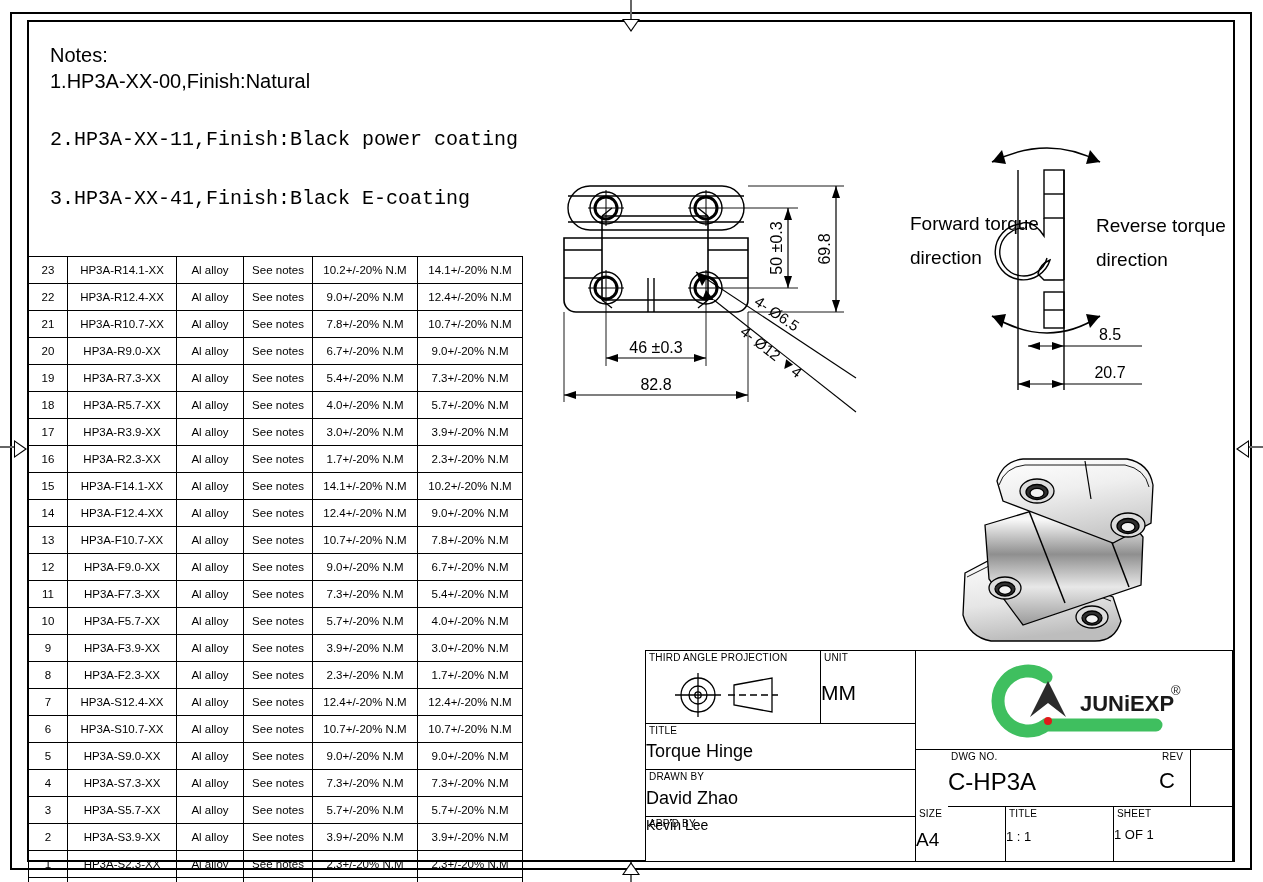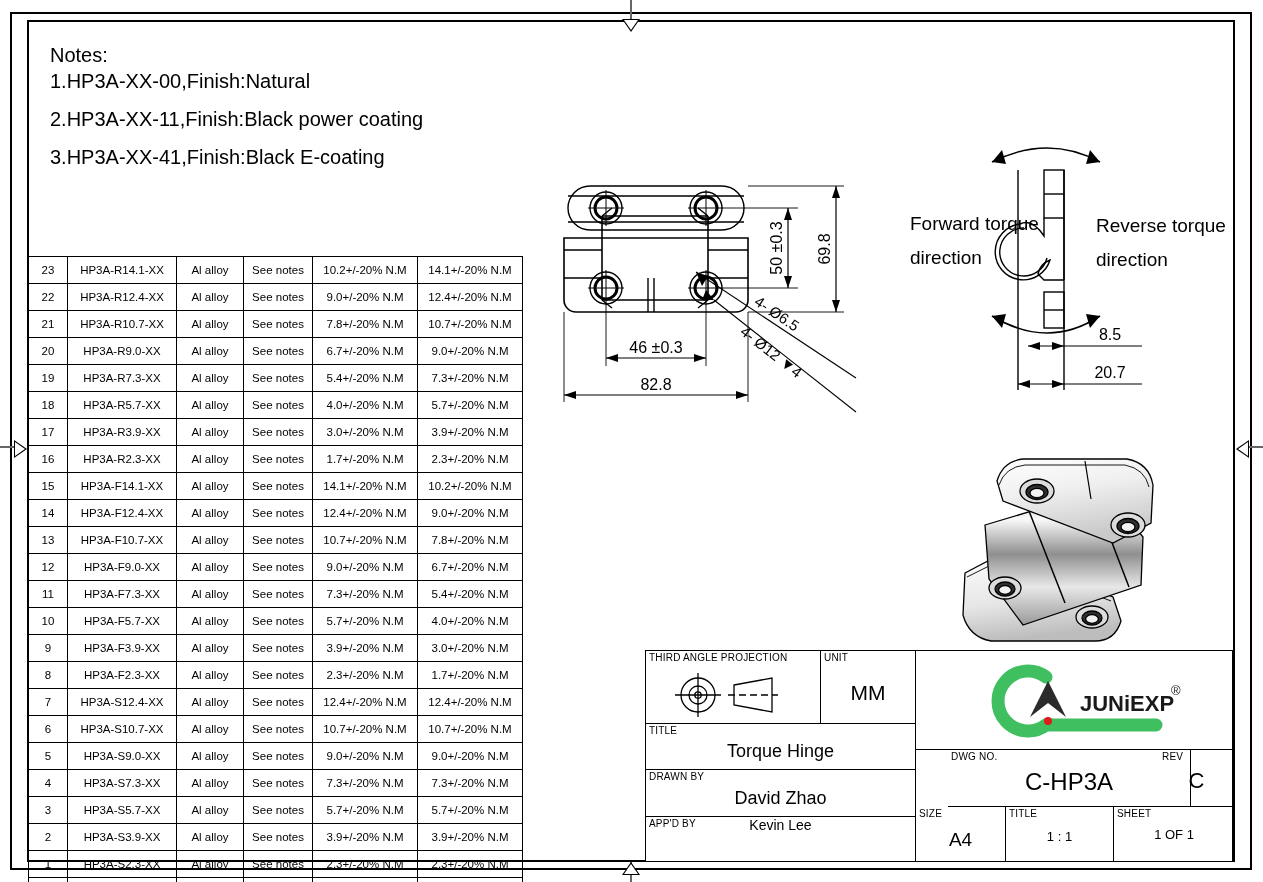--- a/index.html
+++ b/index.html
@@ -27,21 +27,21 @@
   .tri-up-in{border-left:7px solid transparent;border-right:7px solid transparent;
              border-bottom:10px solid #fff;position:absolute;left:-7px;top:2px;}
   .tri-right-in{border-top:7px solid transparent;border-bottom:7px solid transparent;
                 border-left:10px solid #fff;position:absolute;left:-12px;top:-7px;}
   .tri-left-in{border-top:7px solid transparent;border-bottom:7px solid transparent;
                border-right:10px solid #fff;position:absolute;left:2px;top:-7px;}
 
   
   #notes{position:absolute;left:50px;top:42px;width:470px;}
   #notes .nline{font-size:20px;line-height:26px;white-space:pre;}
-  #notes .nline.gap{margin-top:12px;}
+  #notes .nline.gap{margin-top:33px;font-family:Liberation Mono, monospace;}
 
   
   #parts-table{position:absolute;left:28px;top:256px;border-collapse:collapse;
                font-size:11.5px;}
   #parts-table td{border:1px solid #000;height:26px;padding:0 3px;
                   text-align:center;white-space:nowrap;line-height:26px;}
   #parts-table tr.header-row td{font-size:12.5px;}
   .c-item{width:32px;}
   .c-part{width:102px;}
   .c-mat{width:60px;}
@@ -53,21 +53,21 @@
   .view{position:absolute;}
   svg{display:block;overflow:visible;}
   .lbl{font-family:"Liberation Sans",sans-serif;}
 
   
   #title-block{position:absolute;left:645px;top:650px;width:588px;height:212px;
                border:1.5px solid #000;box-sizing:border-box;background:#fff;}
   .tb-cell{position:absolute;box-sizing:border-box;}
   .tb-tag{position:absolute;left:3px;top:1px;font-size:10px;letter-spacing:.2px;
           white-space:nowrap;}
-  .tb-val{position:absolute;width:100%;text-align:center;}
+  .tb-val{position:absolute;width:100%;text-align:left;}
   .br{border-right:1.5px solid #000;}
   .bb{border-bottom:1.5px solid #000;}
 </style>
 </head>
 <body>
 
 <div id="sheet-frame"></div>
 <div id="sheet-inner"></div>
 
 <div class="edge-tick" style="left:630px;top:0px;width:2px;height:20px;"></div>

